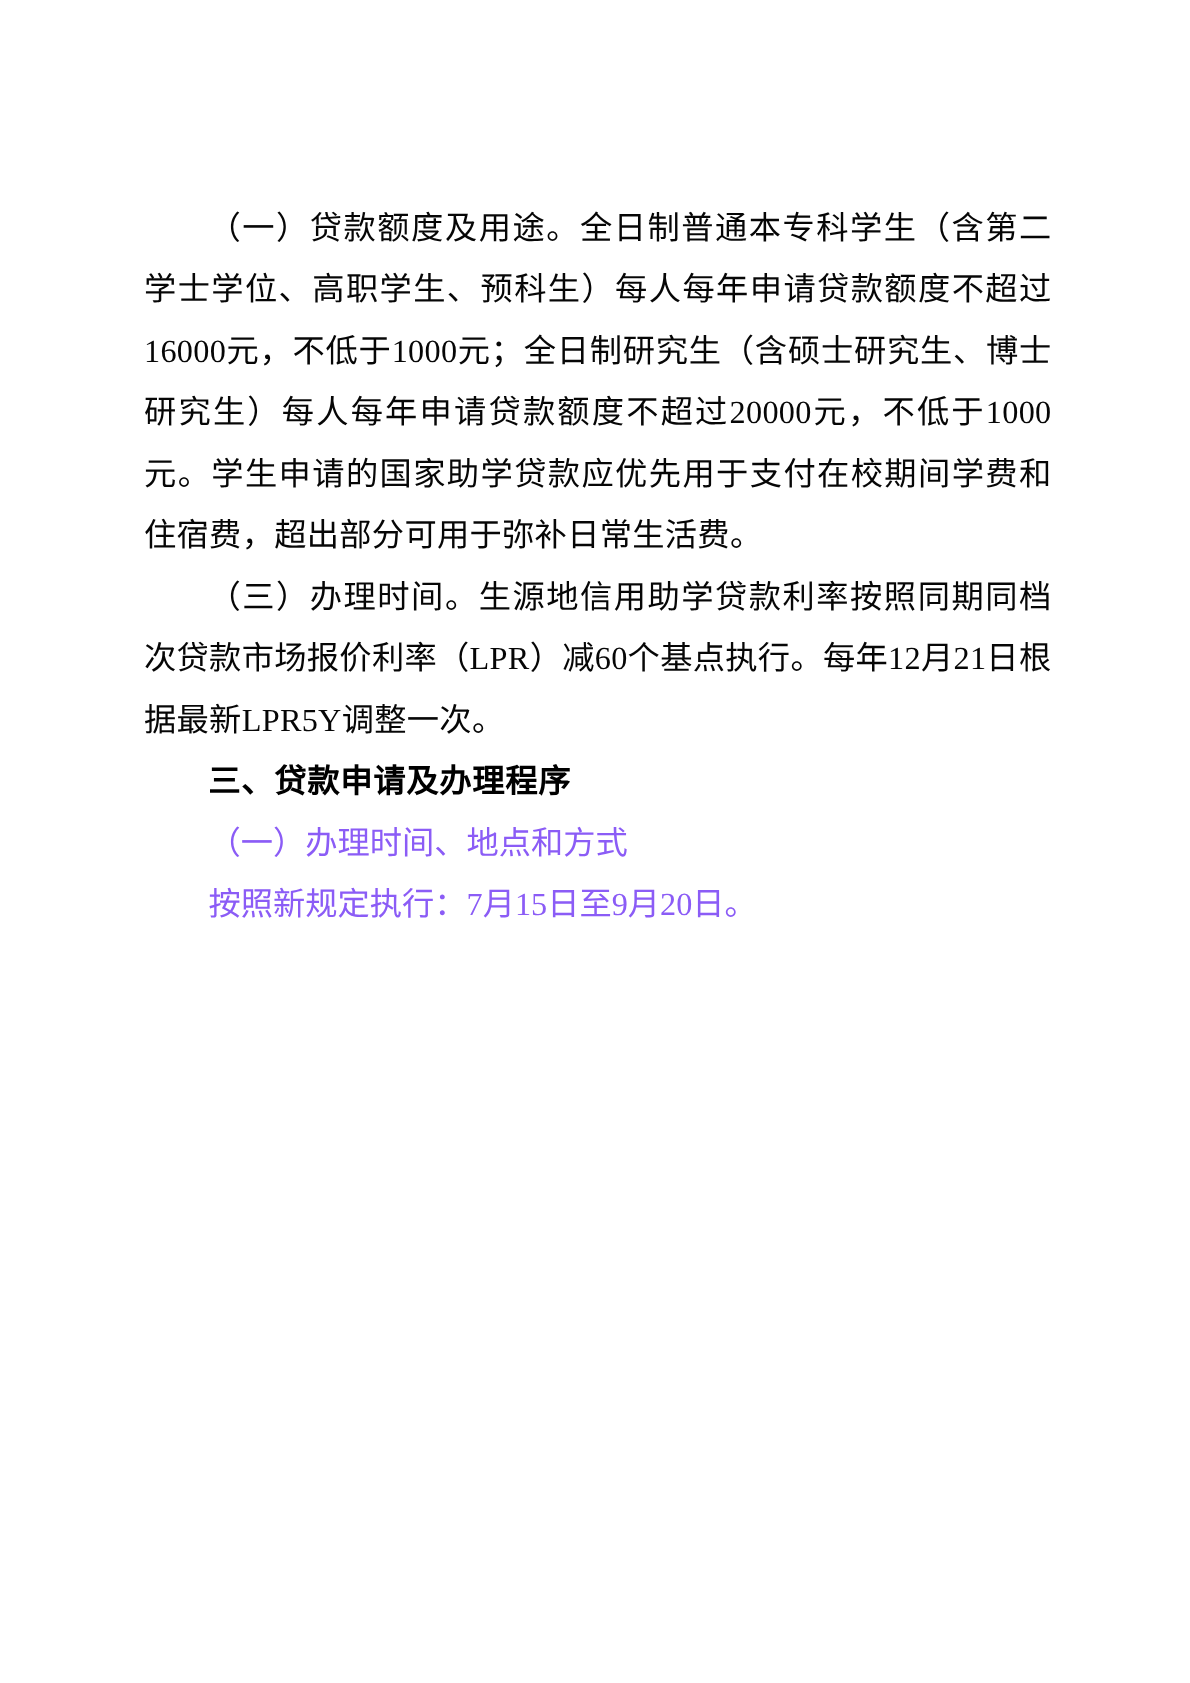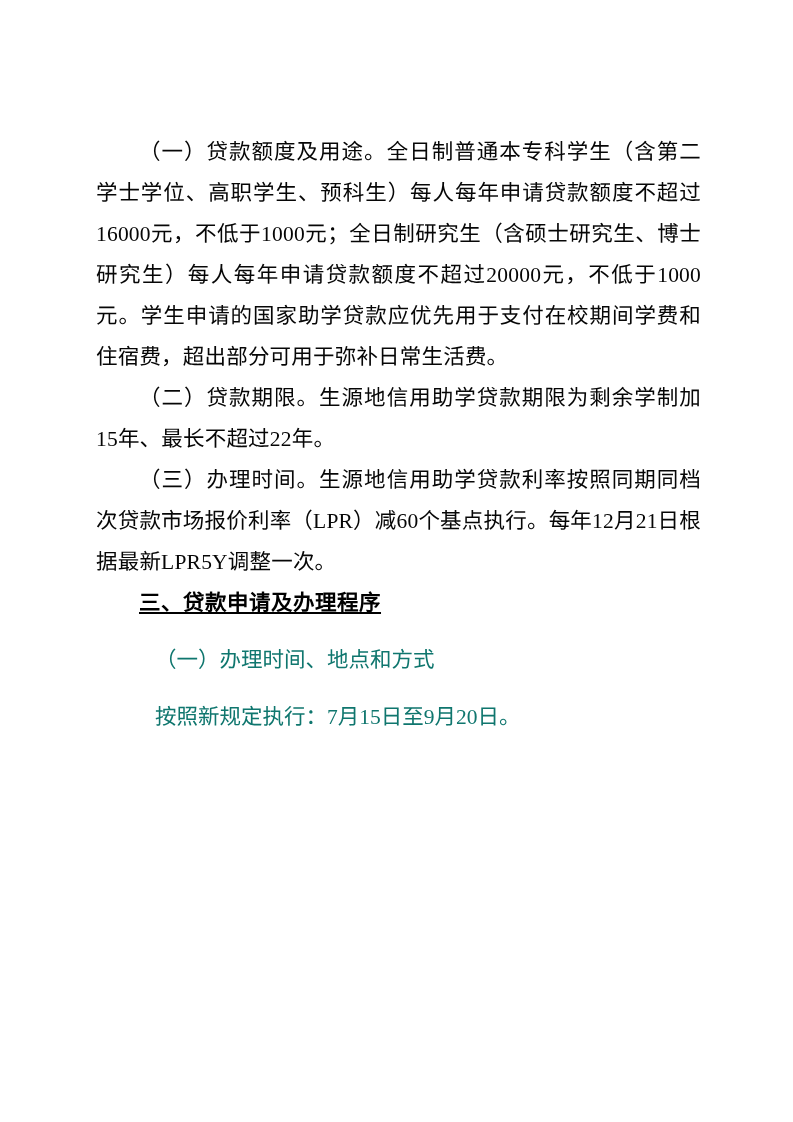--- a/index.html
+++ b/index.html
@@ -33,39 +33,37 @@
     color: #060606;
   }
   .heading {
     font-size: 21.5px;
     line-height: 41px;
     font-weight: bold;
     text-indent: 2em;
     margin: 0;
     letter-spacing: 0.5px;
     color: #000;
-    text-decoration: underline;
   }
   .plain {
     font-size: 21.5px;
     line-height: 41px;
     text-indent: 2em;
-    margin: 16px;
-    color: #0f766e;
+    margin: 0;
+    color: #8b5cf6;
     text-align: left;
   }
 </style>
 </head>
 <body>
 
 <div class="page">
 
   <p class="para">（一）贷款额度及用途。全日制普通本专科学生（含第二学士学位、高职学生、预科生）每人每年申请贷款额度不超过16000元，不低于1000元；全日制研究生（含硕士研究生、博士研究生）每人每年申请贷款额度不超过20000元，不低于1000元。学生申请的国家助学贷款应优先用于支付在校期间学费和住宿费，超出部分可用于弥补日常生活费。</p>
 
-  <p class="para">（二）贷款期限。生源地信用助学贷款期限为剩余学制加15年、最长不超过22年。</p>
 
   <p class="para">（三）办理时间。生源地信用助学贷款利率按照同期同档次贷款市场报价利率（LPR）减60个基点执行。每年12月21日根据最新LPR5Y调整一次。</p>
 
 
   <h2 class="heading">三、贷款申请及办理程序</h2>
 
   <p class="plain">（一）办理时间、地点和方式</p>
 
   <p class="plain">按照新规定执行：7月15日至9月20日。</p>
 

